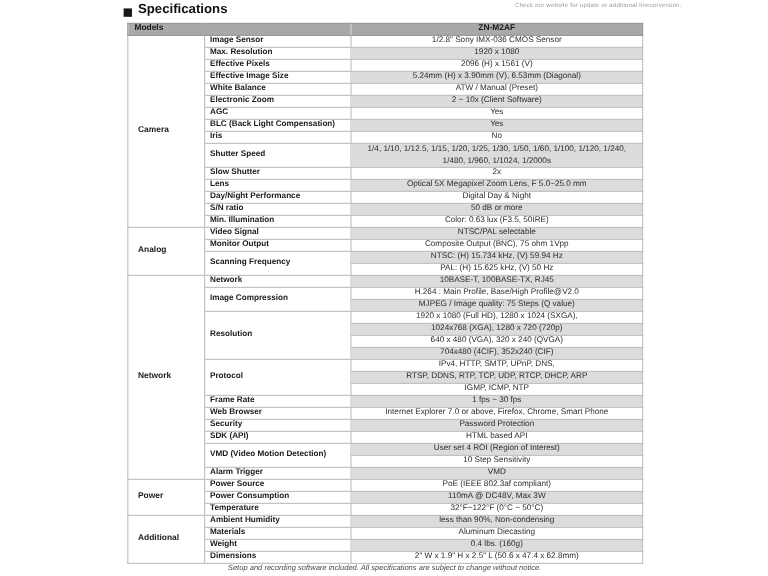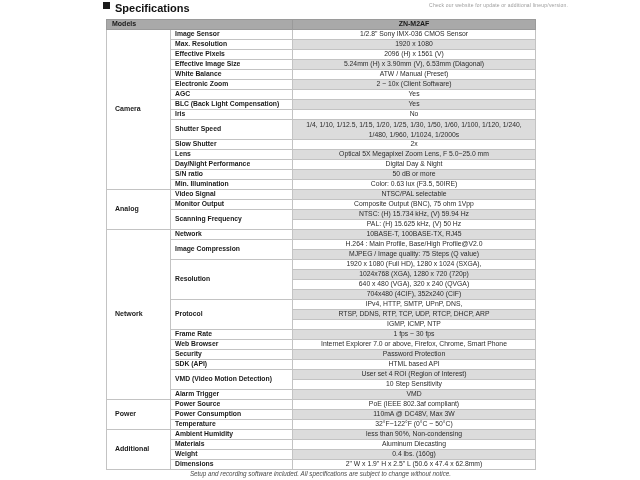--- a/index.html
+++ b/index.html
@@ -3,21 +3,21 @@
 <meta charset="utf-8">
 <style>
   html,body { margin:0; padding:0; background:#ffffff; }
   .canvas {
     position:relative; width:640px; height:480px; background:#ffffff;
     font-family:"Liberation Sans", sans-serif; overflow:hidden;
   }
   .title {
     position:absolute; left:103px; top:2px;
     font-size:11px; font-weight:bold; color:#111;
-    display:flex; align-items:flex-start; gap:5px;
+    display:flex; align-items:flex-end; gap:5px;
   }
   .square { display:inline-block; width:7px; height:7px; background:#1a1a1a; }
   .topnote {
     position:absolute; left:418px; top:2px; width:150px;
     font-size:5px; color:#9a9a9a; letter-spacing:0.2px; text-align:right;
   }
   table.spec {
     position:absolute; left:106px; top:19px; width:429px;
     border-collapse:collapse; table-layout:fixed;
     font-size:6.8px; color:#2b2b2b;

